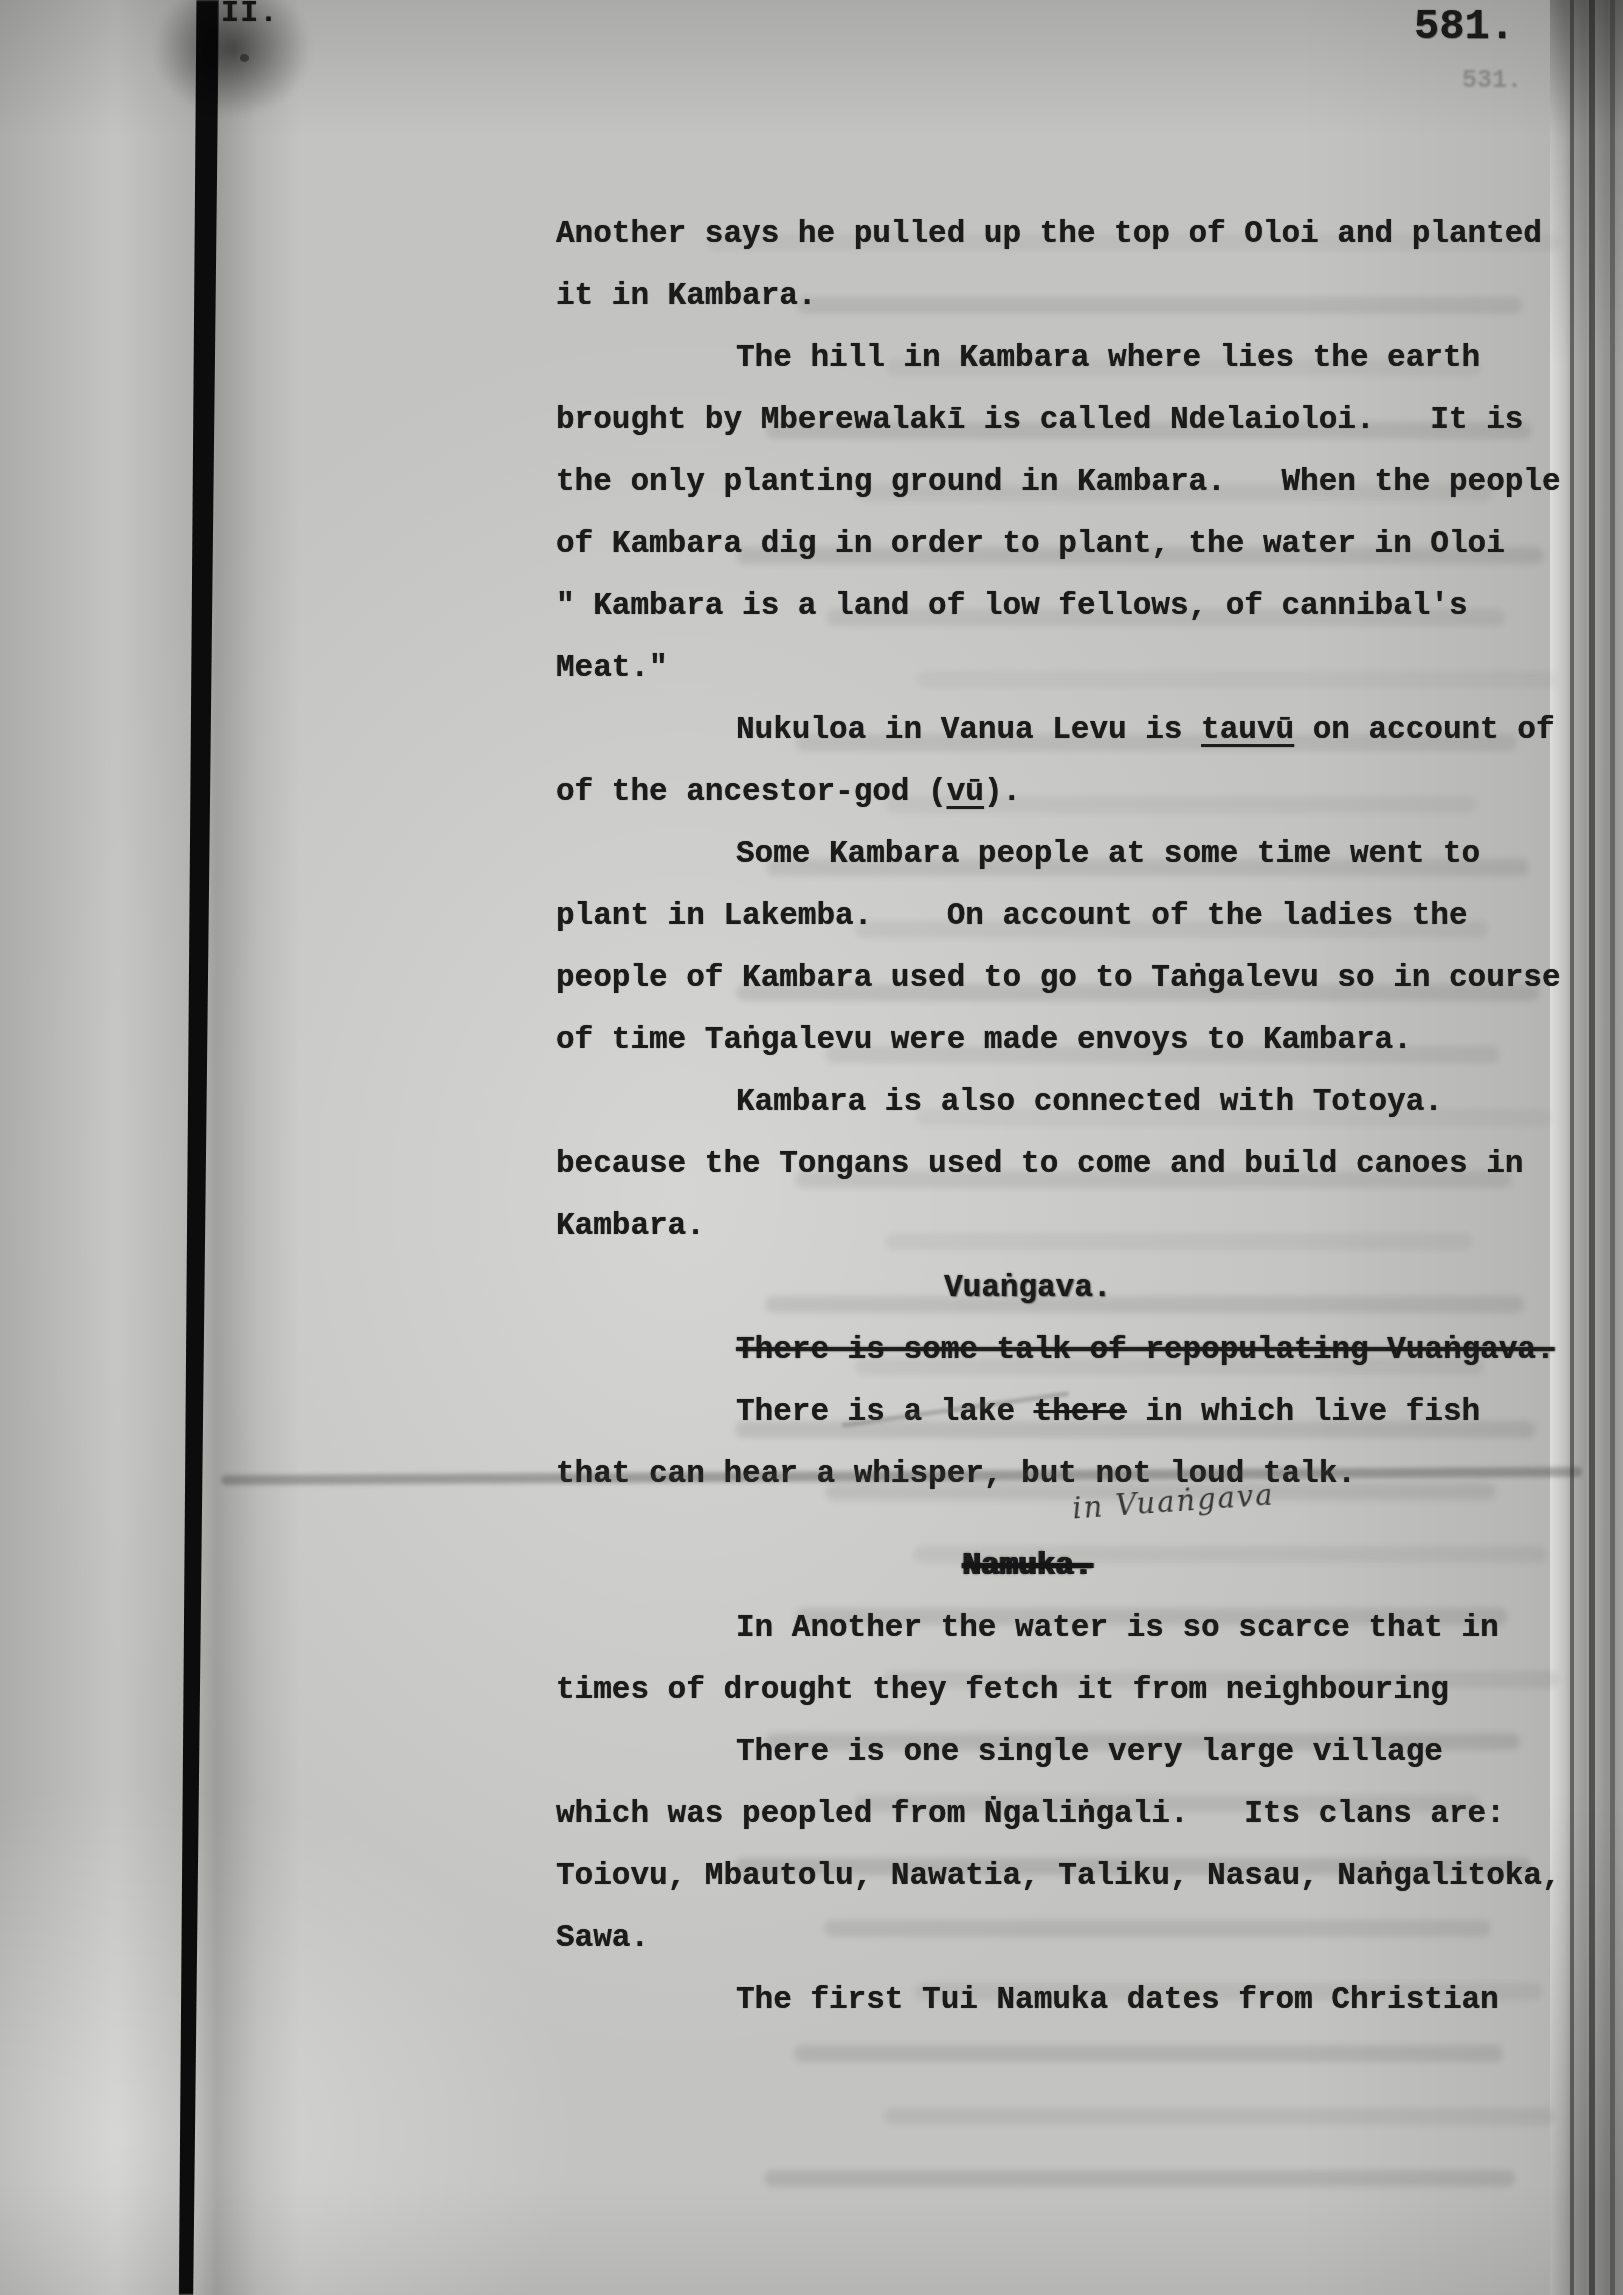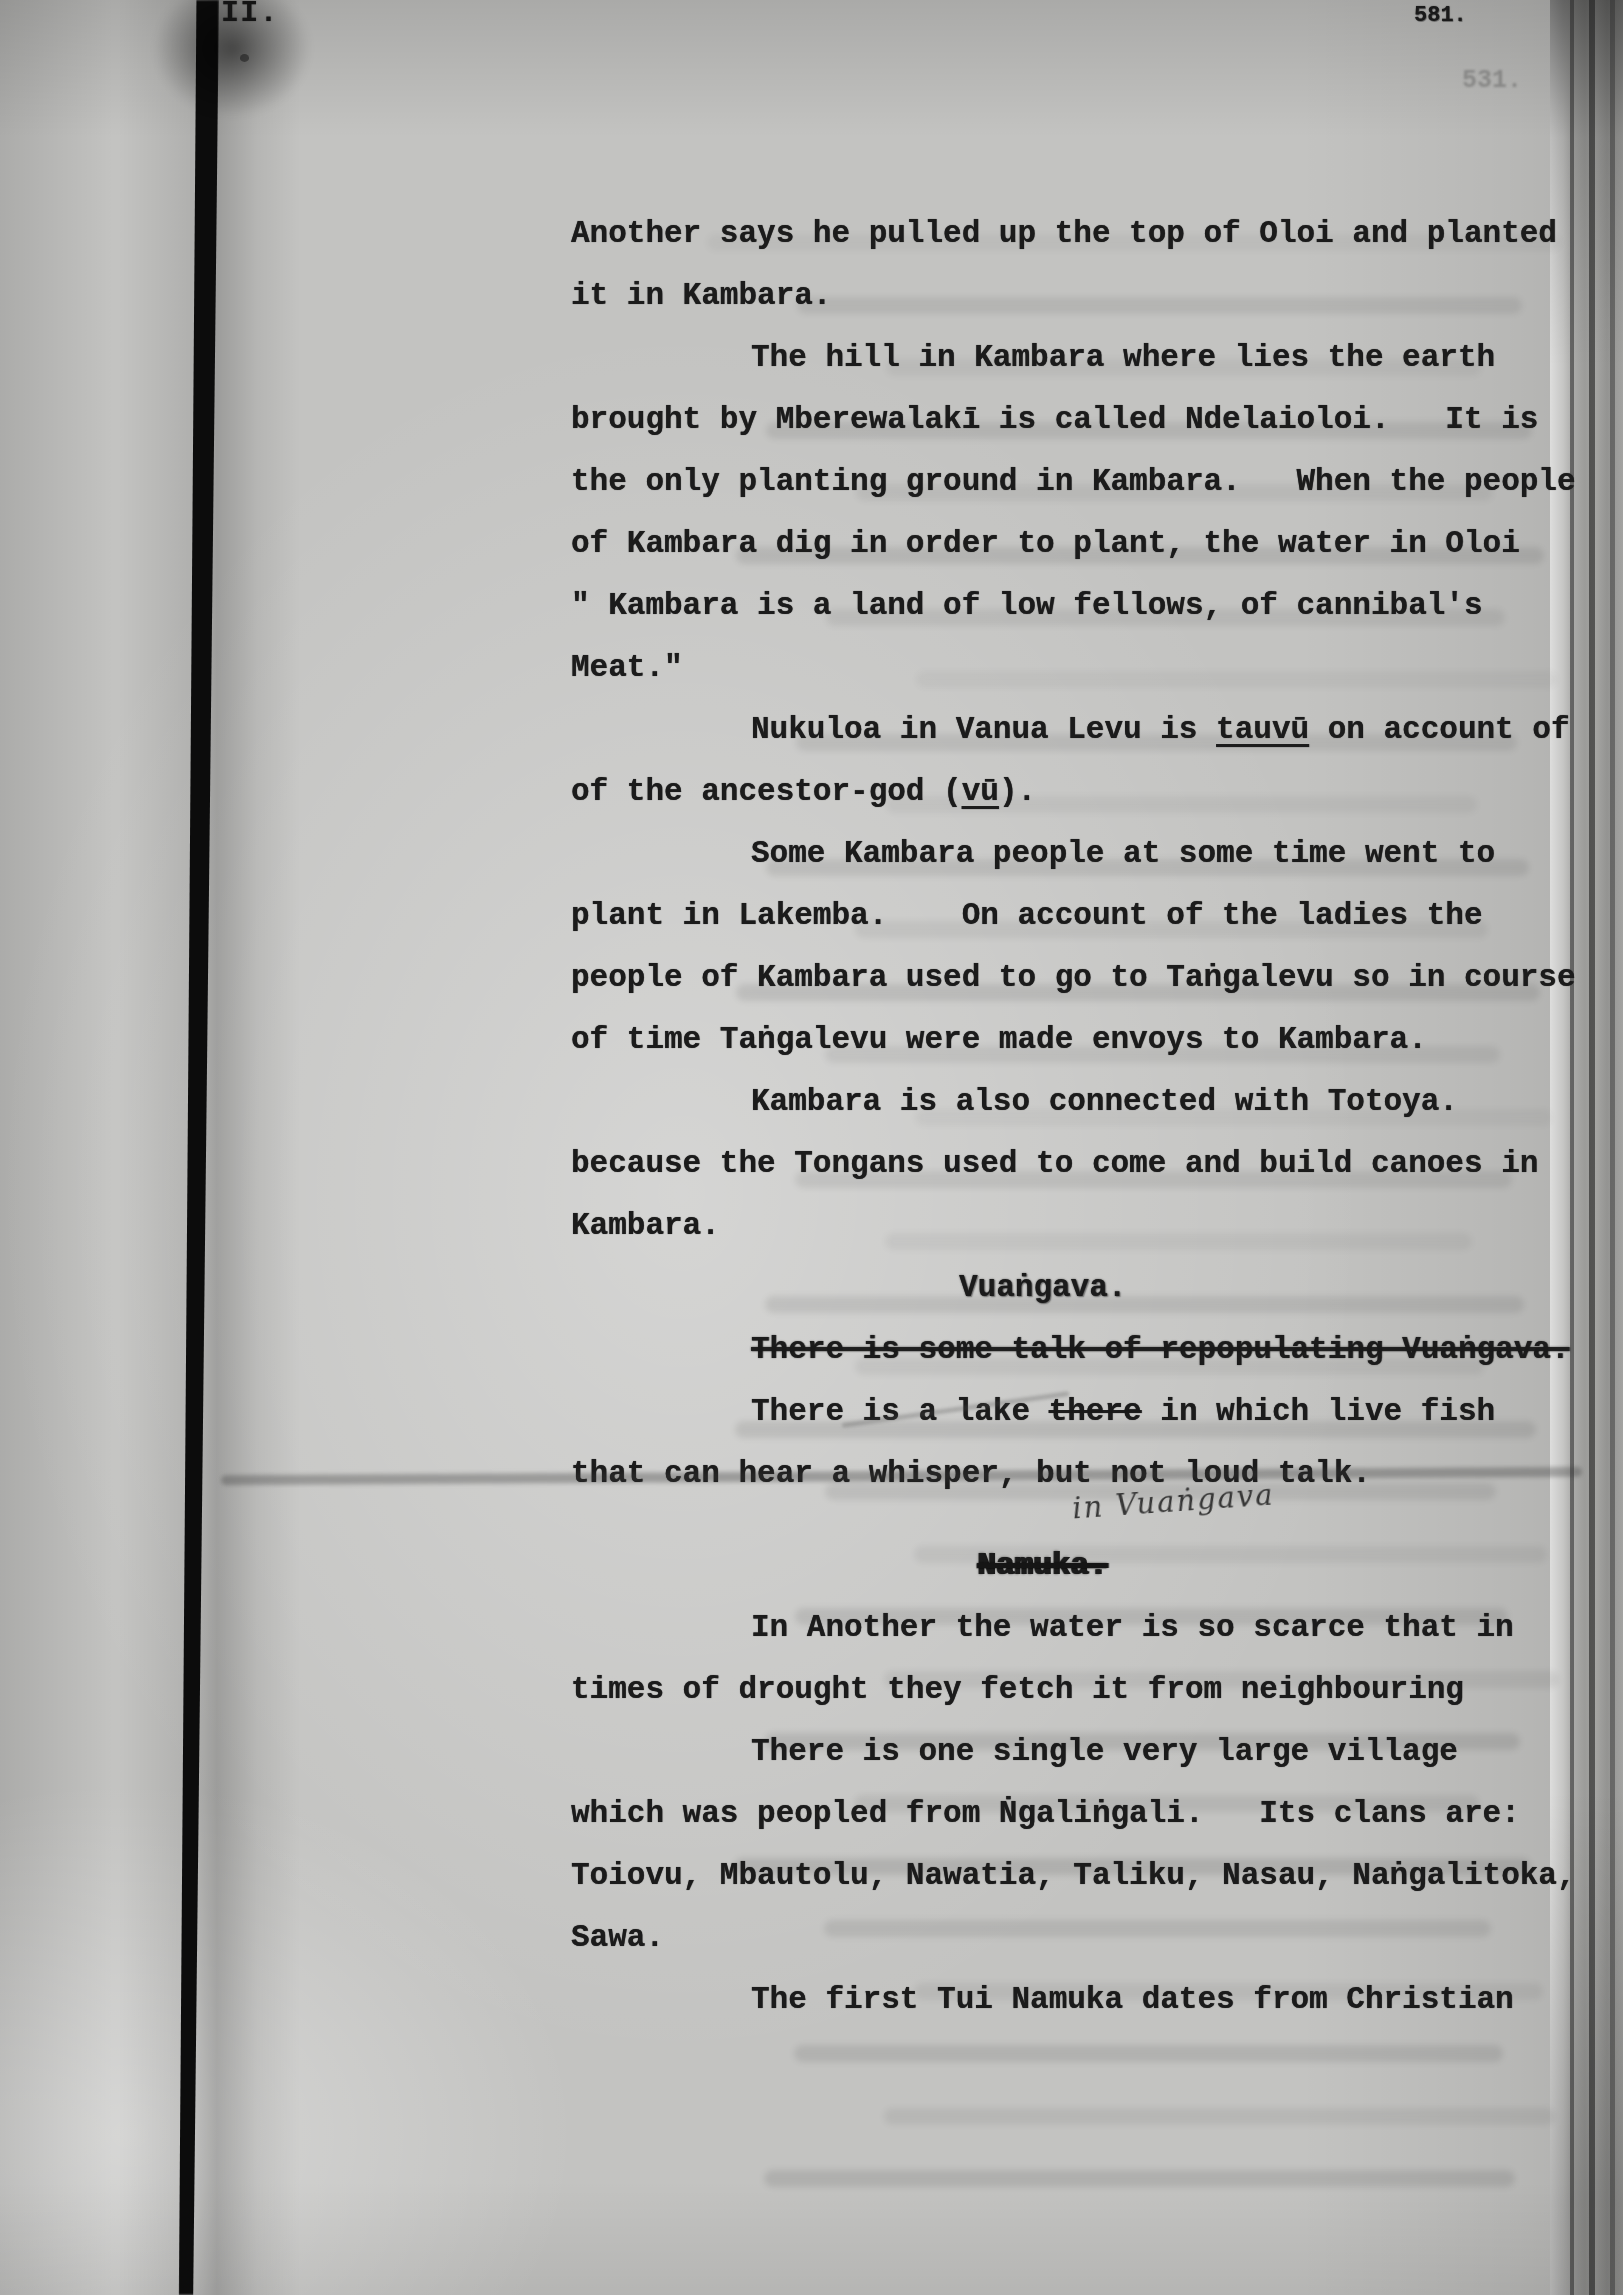--- a/index.html
+++ b/index.html
@@ -44,29 +44,29 @@
   .edge-line{position:absolute; top:0; height:2295px; filter:blur(0.7px);}
   .edge-line.l1{left:1570px; width:3.9px; background:rgba(40,40,40,.55);}
   .edge-line.l2{left:1589px; width:5.9px; background:rgba(30,30,30,.60);}
   .edge-line.l3{left:1610px; width:4.6px; background:rgba(45,45,45,.45);}
   
   .margin-mark{
     position:absolute; left:221px; top:-3.9px; font-size:30px; font-weight:700;
     letter-spacing:1.3px; color:#141414; text-shadow:0 0 1.3px rgba(0,0,0,.5);
   }
   .page-number{
-    position:absolute; left:1414px; top:2.6px; font-size:22px; font-weight:700;
+    position:absolute; left:1414px; top:2.6px; font-size:42px; font-weight:700;
     color:#1a1a1a; text-shadow:0 0 1.3px rgba(0,0,0,.55), 0.7px 0.7px 0 rgba(0,0,0,.3);
   }
   .ghost-page-number{
     position:absolute; left:1462px; top:33px; font-size:25px; font-weight:700;
     color:rgba(45,45,45,.30); filter:blur(0.8px);margin-top:33px;
   }
   
-  .typescript{position:absolute; left:556px; top:203px; width:1021px;margin-left:15px;}
+  .typescript{position:absolute; left:556px; top:203px; width:1021px;}
   .line{
     white-space:pre; line-height:62px; height:62px; font-size:31px; font-weight:700;
     color:#1b1b1b; text-shadow:0 0 1px rgba(10,10,10,.65), 0.3px 0.3px 0 rgba(25,25,25,.35);
   }
   .line.indent{padding-left:180px;}
   .line.heading{padding-left:388px;}
   .line.heading-struck{
     padding-left:406px; margin-top:29.5px;
     text-decoration:line-through; text-decoration-thickness:5.2px;
     text-decoration-color:rgba(20,20,20,.85);

